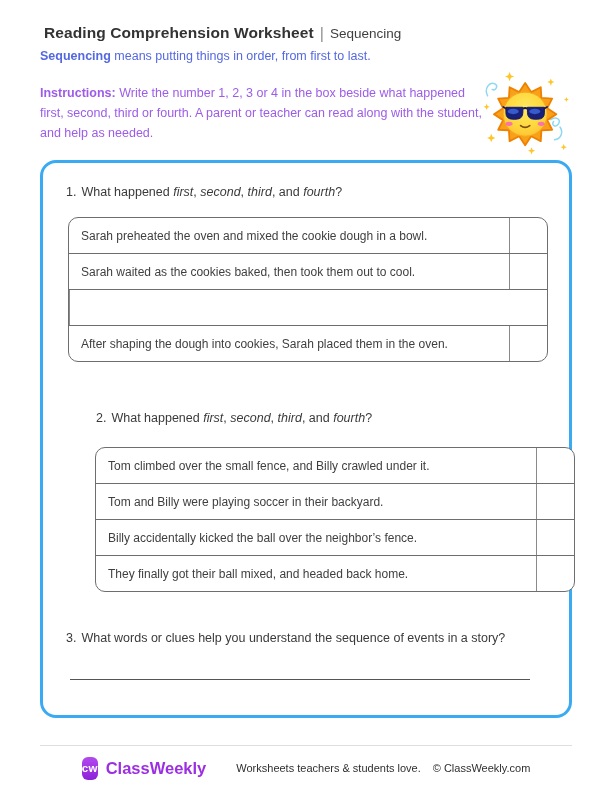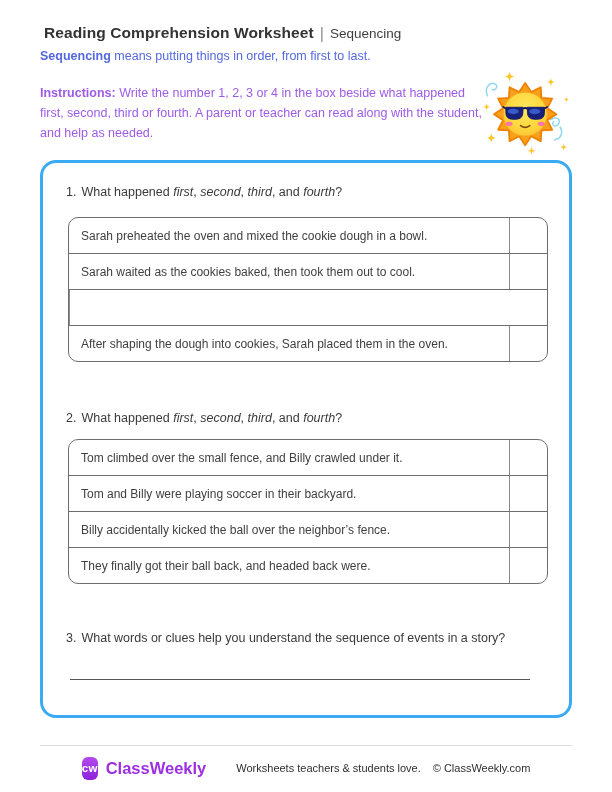--- a/index.html
+++ b/index.html
@@ -24,29 +24,29 @@
   .sun-wrap { position:absolute; left:481px; top:72px; width:92px; height:88px; }
   
   .worksheet-box {
     position:absolute; left:40px; top:160px; width:532px; height:558px;
     border:3px solid #3aabf2; border-radius:16px; box-sizing:border-box;
   }
   .question { position:absolute; left:23px; font-size:12.5px; color:#3a3a3a; white-space:nowrap; }
   .question .qnum { margin-right:5px; }
   .question .it { font-style:italic; }
   .q1 { top:22px; }
-  .q2 { top:248px; }
+  .q2 { top:248px;margin-left:30px; }
   .q3 { top:468px; }
   .seq-table {
     position:absolute; left:25px; width:480px;
     border:1.4px solid #6e6e6e; border-radius:10px; overflow:hidden;
     background:#ffffff; box-sizing:border-box;
   }
   .t1 { top:54px; }
-  .t2 { top:276px; }
+  .t2 { top:284px;margin-left:27px; }
   .seq-row { display:flex; height:35px; border-bottom:1.4px solid #6e6e6e; }
   .seq-row:last-child { border-bottom:none; }
   .seq-text {
     flex:1; display:flex; align-items:center; padding-left:12px;
     font-size:12px; color:#3f3f3f; white-space:nowrap; overflow:hidden;
   }
   .seq-answer { width:38px; border-left:1.4px solid #8a8a8a; box-sizing:border-box; }
   .answer-line {
     position:absolute; left:27px; top:516px; width:460px; height:0;
     border-bottom:1.4px solid #555555;
@@ -164,21 +164,21 @@
       </div>
       <div class="seq-row">
         <div class="seq-text">Tom and Billy were playing soccer in their backyard.</div>
         <div class="seq-answer"></div>
       </div>
       <div class="seq-row">
         <div class="seq-text">Billy accidentally kicked the ball over the neighbor’s fence.</div>
         <div class="seq-answer"></div>
       </div>
       <div class="seq-row">
-        <div class="seq-text">They finally got their ball back, and headed back were.</div>
+        <div class="seq-text">They finally got their ball mixed, and headed back home.</div>
         <div class="seq-answer"></div>
       </div>
     </div>
 
     <div class="question q3">
       <span class="qnum">3.</span><span>What words or clues help you understand the sequence of events in a story?</span>
     </div>
 
     <div class="answer-line"></div>
 

